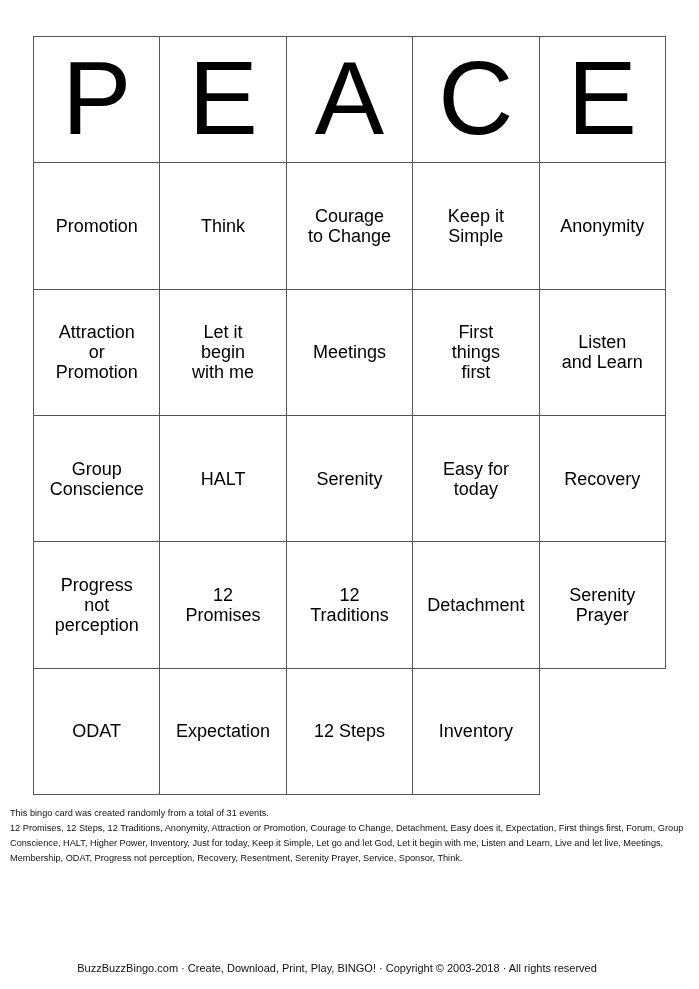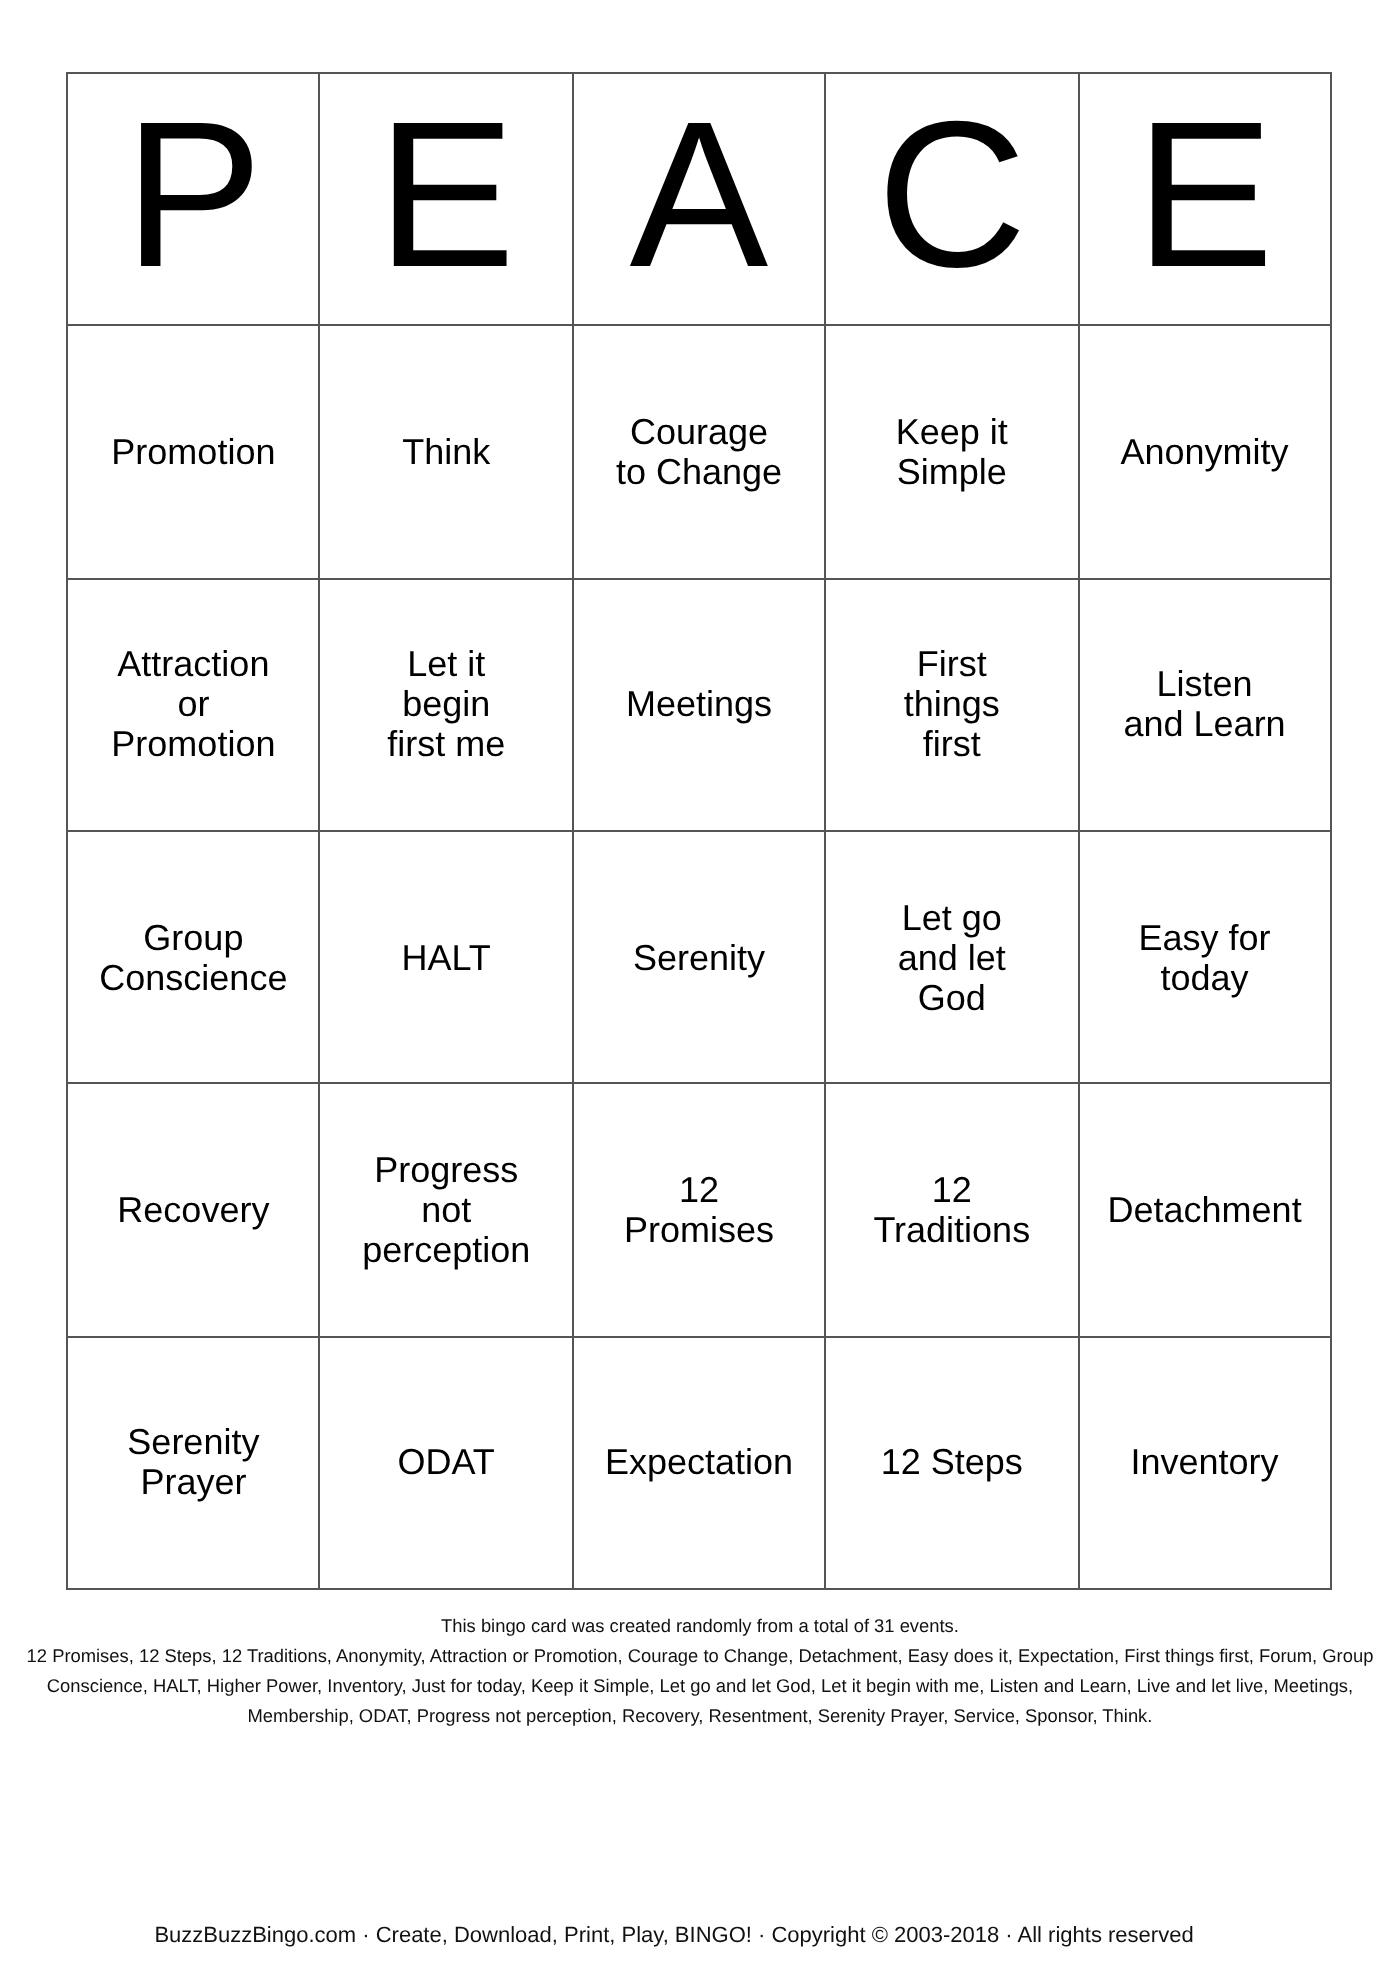--- a/index.html
+++ b/index.html
@@ -1,20 +1,20 @@
 <!DOCTYPE html>
 <html><head>
 <meta charset="utf-8">
 <style>
   html, body { margin:0; padding:0; background:#fff; }
   body { width:699px; height:989px; position:relative; font-family:"Liberation Sans", sans-serif; color:#000; overflow:hidden; }
   .grid { position:absolute; left:33px; top:36px; width:633px; height:759px; border-top:1px solid #555; border-left:1px solid #555; box-sizing:border-box; display:grid; grid-template-columns:repeat(5,1fr); grid-template-rows:repeat(6,1fr); }
   .cell { border-right:1px solid #555; border-bottom:1px solid #555; display:flex; align-items:center; justify-content:center; text-align:center; font-size:18px; line-height:20px; padding:4px; box-sizing:border-box; white-space:pre-line; }
   .hdr { font-size:104px; line-height:104px; padding-top:0; }
-  .note { position:absolute; left:10px; top:806px; width:680px; font-size:9.2px; line-height:15px; color:#111;text-align:center; }
+  .note { position:absolute; left:10px; top:806px; width:680px; font-size:9.2px; line-height:15px; color:#111; }
   .footer { position:absolute; left:0; width:610px; top:962px; text-align:center; font-size:11px; color:#111;padding-left:32px; }
 </style>
 </head>
 <body>
 
 <div class="grid">
   <div class="cell hdr">P</div>
   <div class="cell hdr">E</div>
   <div class="cell hdr">A</div>
   <div class="cell hdr">C</div>
@@ -26,35 +26,32 @@
 to Change</div>
   <div class="cell">Keep it
 Simple</div>
   <div class="cell">Anonymity</div>
 
   <div class="cell">Attraction
 or
 Promotion</div>
   <div class="cell">Let it
 begin
-first me</div>
+with me</div>
   <div class="cell">Meetings</div>
   <div class="cell">First
 things
 first</div>
   <div class="cell">Listen
 and Learn</div>
 
   <div class="cell">Group
 Conscience</div>
   <div class="cell">HALT</div>
   <div class="cell">Serenity</div>
-  <div class="cell">Let go
-and let
-God</div>
   <div class="cell">Easy for
 today</div>
 
   <div class="cell">Recovery</div>
   <div class="cell">Progress
 not
 perception</div>
   <div class="cell">12
 Promises</div>
   <div class="cell">12

